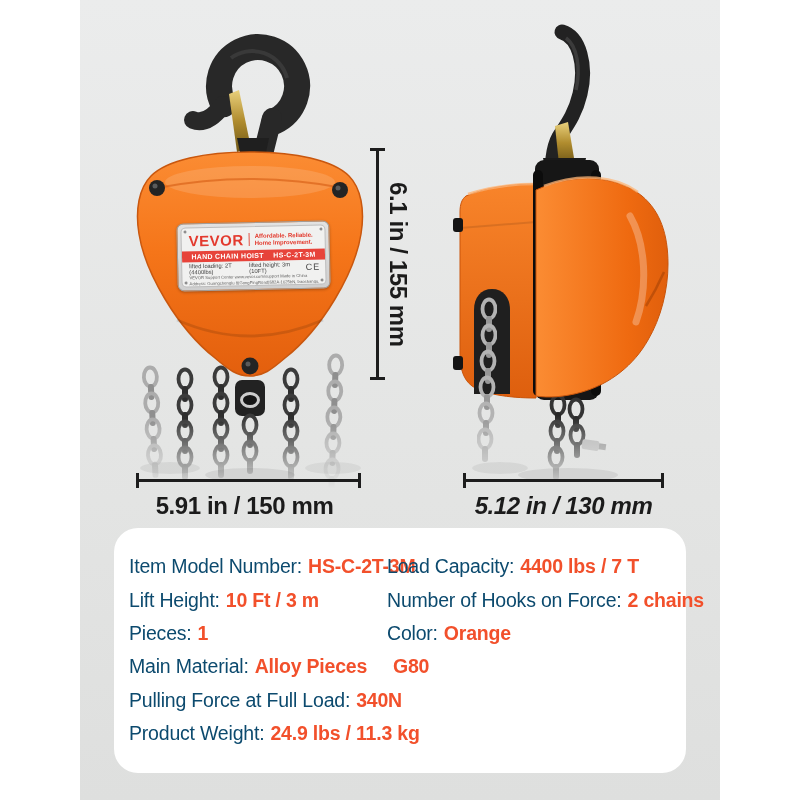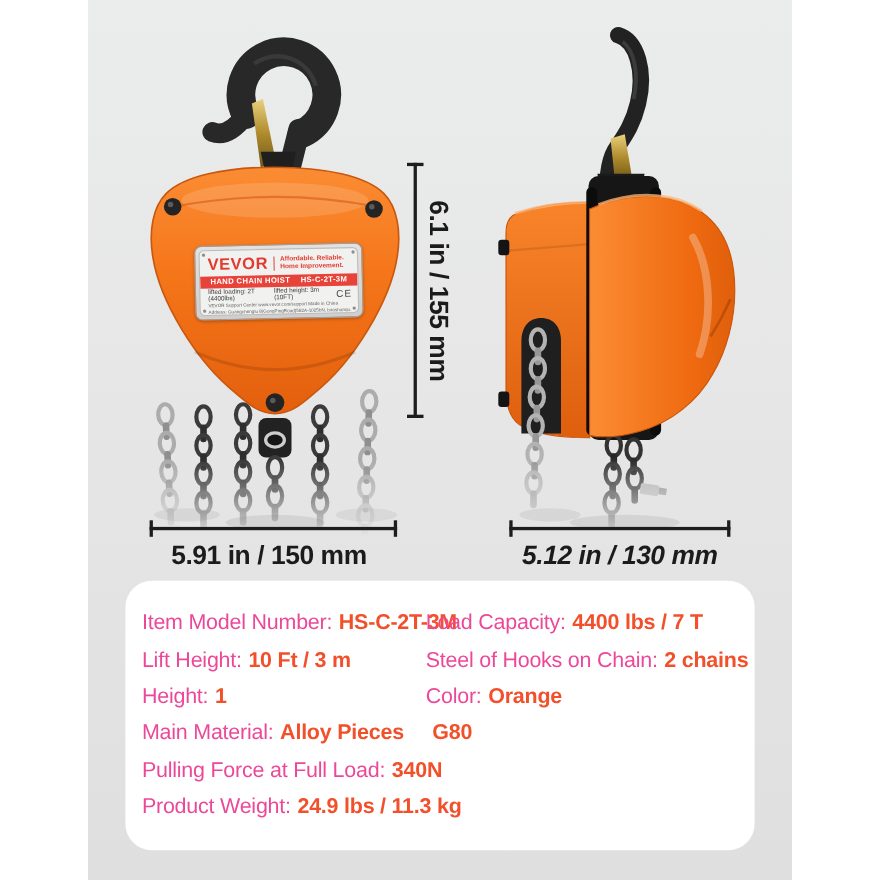--- a/index.html
+++ b/index.html
@@ -31,21 +31,21 @@
   #dim-front-line{left:136px;top:479px;width:225px;}
   #dim-side-line{left:463px;top:479px;width:201px;}
 
   
   .spec-panel{position:absolute;left:114px;top:528px;width:572px;height:245px;
               background:#ffffff;border-radius:24px;}
   .spec-col{position:absolute;top:22px;}
   #spec-col-left{left:15px;width:256px;}
   #spec-col-right{left:273px;width:292px;}
   .spec-row{height:33.4px;display:flex;align-items:center;font-size:19.5px;white-space:nowrap;}
-  .spec-label{color:#ec4899;letter-spacing:-0.2px;}
+  .spec-label{color:#0c4a6e;letter-spacing:-0.2px;}
   .spec-value{color:#f2502b;font-weight:bold;margin-left:6px;letter-spacing:-0.2px;}
 
   
   .plate{position:absolute;left:62px;top:202px;width:153px;height:68px;
          background:linear-gradient(180deg,#e2e2e2,#cfcfcf);
          border:1px solid #9e9e9e;border-radius:7px;padding:3px;box-sizing:border-box;
          transform:rotate(-1.2deg);box-shadow:0 1px 3px rgba(0,0,0,.3);}
   .plate-inner{position:relative;width:100%;height:100%;background:#f1f1f0;
          border:1px solid #bdbdbd;border-radius:5px;overflow:hidden;box-sizing:border-box;}
   .screw{position:absolute;width:3px;height:3px;border-radius:50%;background:#8e8e8e;}
@@ -316,21 +316,21 @@
     <div class="spec-col" id="spec-col-left">
       <div class="spec-row">
         <span class="spec-label">Item Model Number:</span>
         <span class="spec-value">HS-C-2T-3M</span>
       </div>
       <div class="spec-row">
         <span class="spec-label">Lift Height:</span>
         <span class="spec-value">10 Ft / 3 m</span>
       </div>
       <div class="spec-row">
-        <span class="spec-label">Height:</span>
+        <span class="spec-label">Pieces:</span>
         <span class="spec-value">1</span>
       </div>
       <div class="spec-row">
         <span class="spec-label">Main Material:</span>
         <span class="spec-value">Alloy Pieces</span>
       </div>
       <div class="spec-row">
         <span class="spec-label">Pulling Force at Full Load:</span>
         <span class="spec-value">340N</span>
       </div>
@@ -338,21 +338,21 @@
         <span class="spec-label">Product Weight:</span>
         <span class="spec-value">24.9 lbs / 11.3 kg</span>
       </div>
     </div>
     <div class="spec-col" id="spec-col-right">
       <div class="spec-row">
         <span class="spec-label">Load Capacity:</span>
         <span class="spec-value">4400 lbs / 7 T</span>
       </div>
       <div class="spec-row">
-        <span class="spec-label">Steel of Hooks on Chain:</span>
+        <span class="spec-label">Number of Hooks on Force:</span>
         <span class="spec-value">2 chains</span>
       </div>
       <div class="spec-row">
         <span class="spec-label">Color:</span>
         <span class="spec-value">Orange</span>
       </div>
       <div class="spec-row">
         <span class="spec-value">G80</span>
       </div>
       <div class="spec-row">

